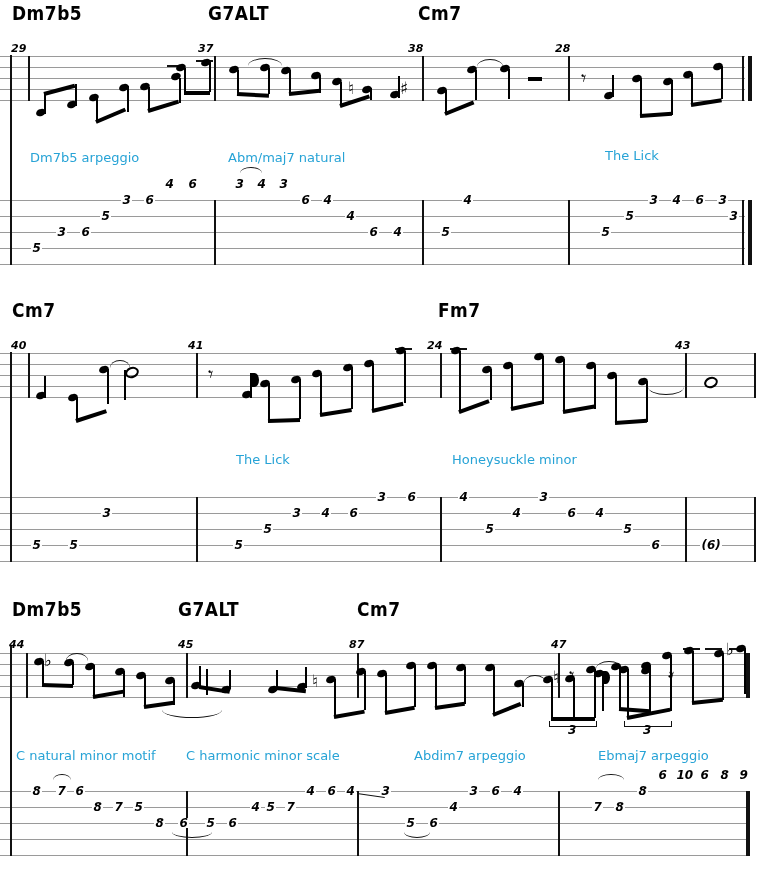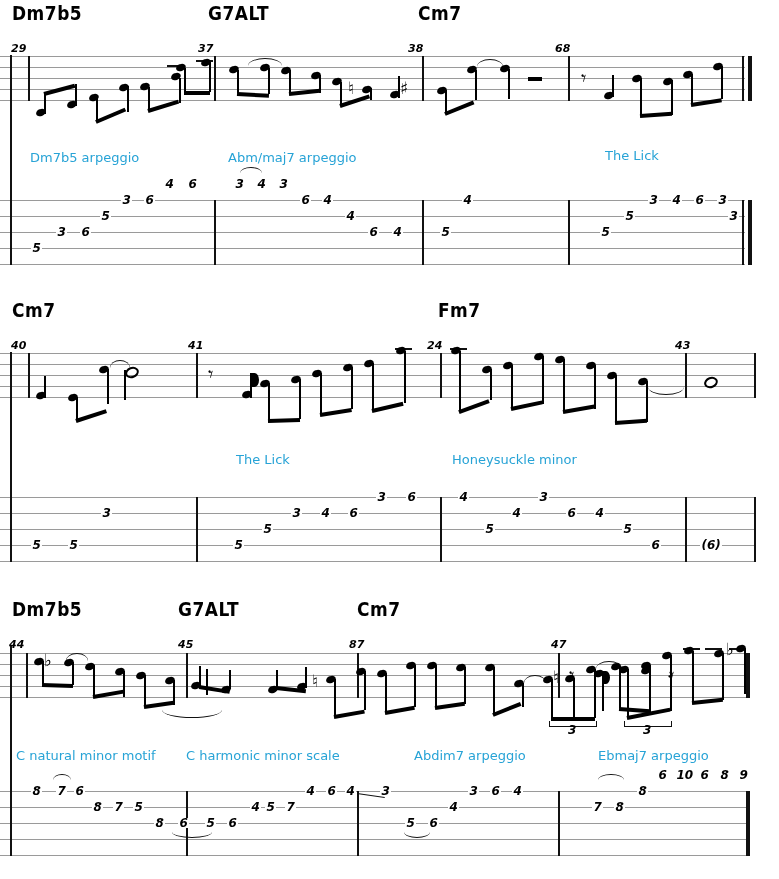--- a/index.html
+++ b/index.html
@@ -102,21 +102,21 @@
 
   <div class="system" id="sys1" style="top:0;height:285px;">
 
     <div class="chord" style="left:12px;top:4px;">Dm7b5</div>
     <div class="chord" style="left:208px;top:4px;">G7ALT</div>
     <div class="chord" style="left:418px;top:4px;">Cm7</div>
 
     <div class="measnum" style="left:11px;top:42px;">29</div>
     <div class="measnum" style="left:198px;top:42px;">37</div>
     <div class="measnum" style="left:408px;top:42px;">38</div>
-    <div class="measnum" style="left:555px;top:42px;">68</div>
+    <div class="measnum" style="left:555px;top:42px;">28</div>
 
     <div class="staff" style="top:56px;height:48px;">
       <div class="sline" style="top:0px;  width:745px;"></div>
       <div class="sline" style="top:11px; width:745px;"></div>
       <div class="sline" style="top:22px; width:745px;"></div>
       <div class="sline" style="top:33px; width:745px;"></div>
       <div class="sline" style="top:44px; width:745px;"></div>
       <div class="barline" style="left:28px;  top:0;height:45px;"></div>
       <div class="barline" style="left:214px; top:0;height:45px;"></div>
       <div class="barline" style="left:422px; top:0;height:45px;"></div>
@@ -194,21 +194,21 @@
       <div class="head" style="left:663px;top:22px;"></div>
 
       <div class="beam" style="left:691px;top:47px;width:31px;transform:rotate(-9deg);"></div>
       <div class="stem" style="left:691px;top:18px;height:30px;"></div>
       <div class="head" style="left:683px;top:15px;"></div>
       <div class="stem" style="left:721px;top:10px;height:33px;"></div>
       <div class="head" style="left:713px;top:7px;"></div>
     </div>
 
     <div class="annot" style="left:30px;top:150px;">Dm7b5 arpeggio</div>
-    <div class="annot" style="left:228px;top:150px;">Abm/maj7 arpeggio</div>
+    <div class="annot" style="left:228px;top:150px;">Abm/maj7 natural</div>
     <div class="annot" style="left:605px;top:148px;">The Lick</div>
 
     <div class="tab" style="top:200px;height:68px;">
       <div class="tline" style="top:0px;  width:745px;"></div>
       <div class="tline" style="top:16px; width:745px;"></div>
       <div class="tline" style="top:32px; width:745px;"></div>
       <div class="tline" style="top:48px; width:745px;"></div>
       <div class="tline" style="top:64px; width:745px;"></div>
       <div class="barline" style="left:10px;  top:-145px;height:210px;"></div>
       <div class="barline" style="left:214px; top:0;height:65px;"></div>

